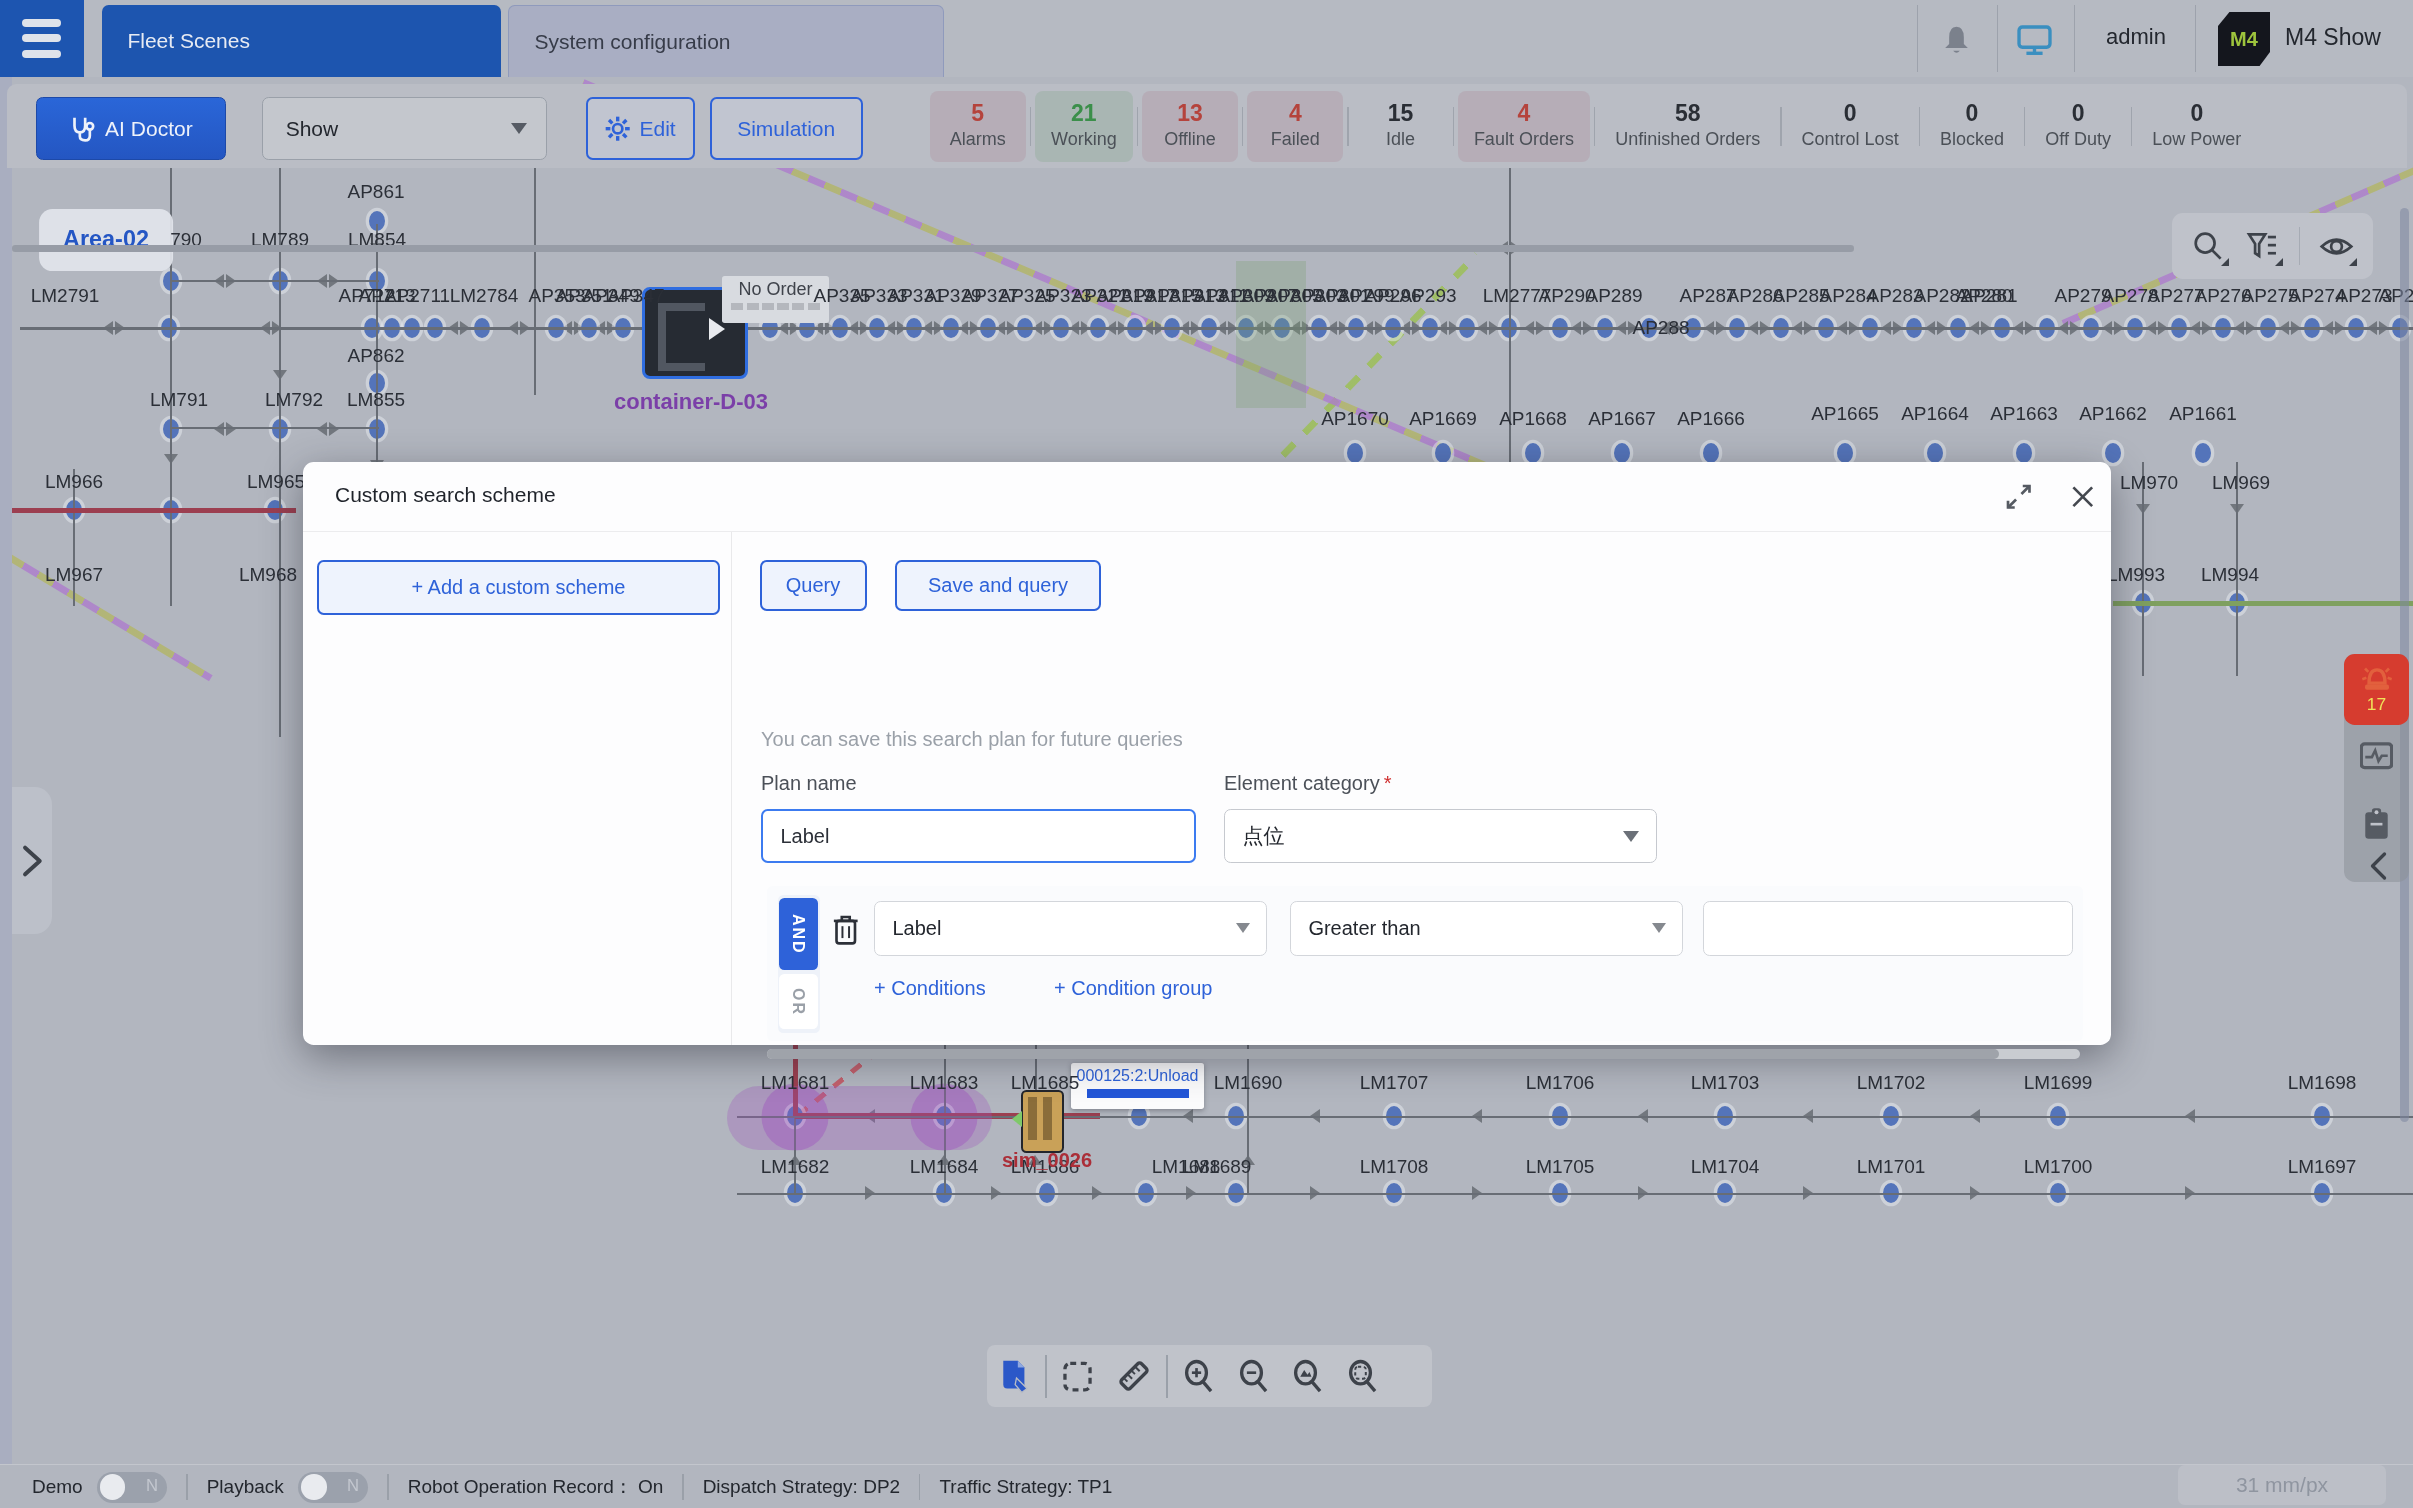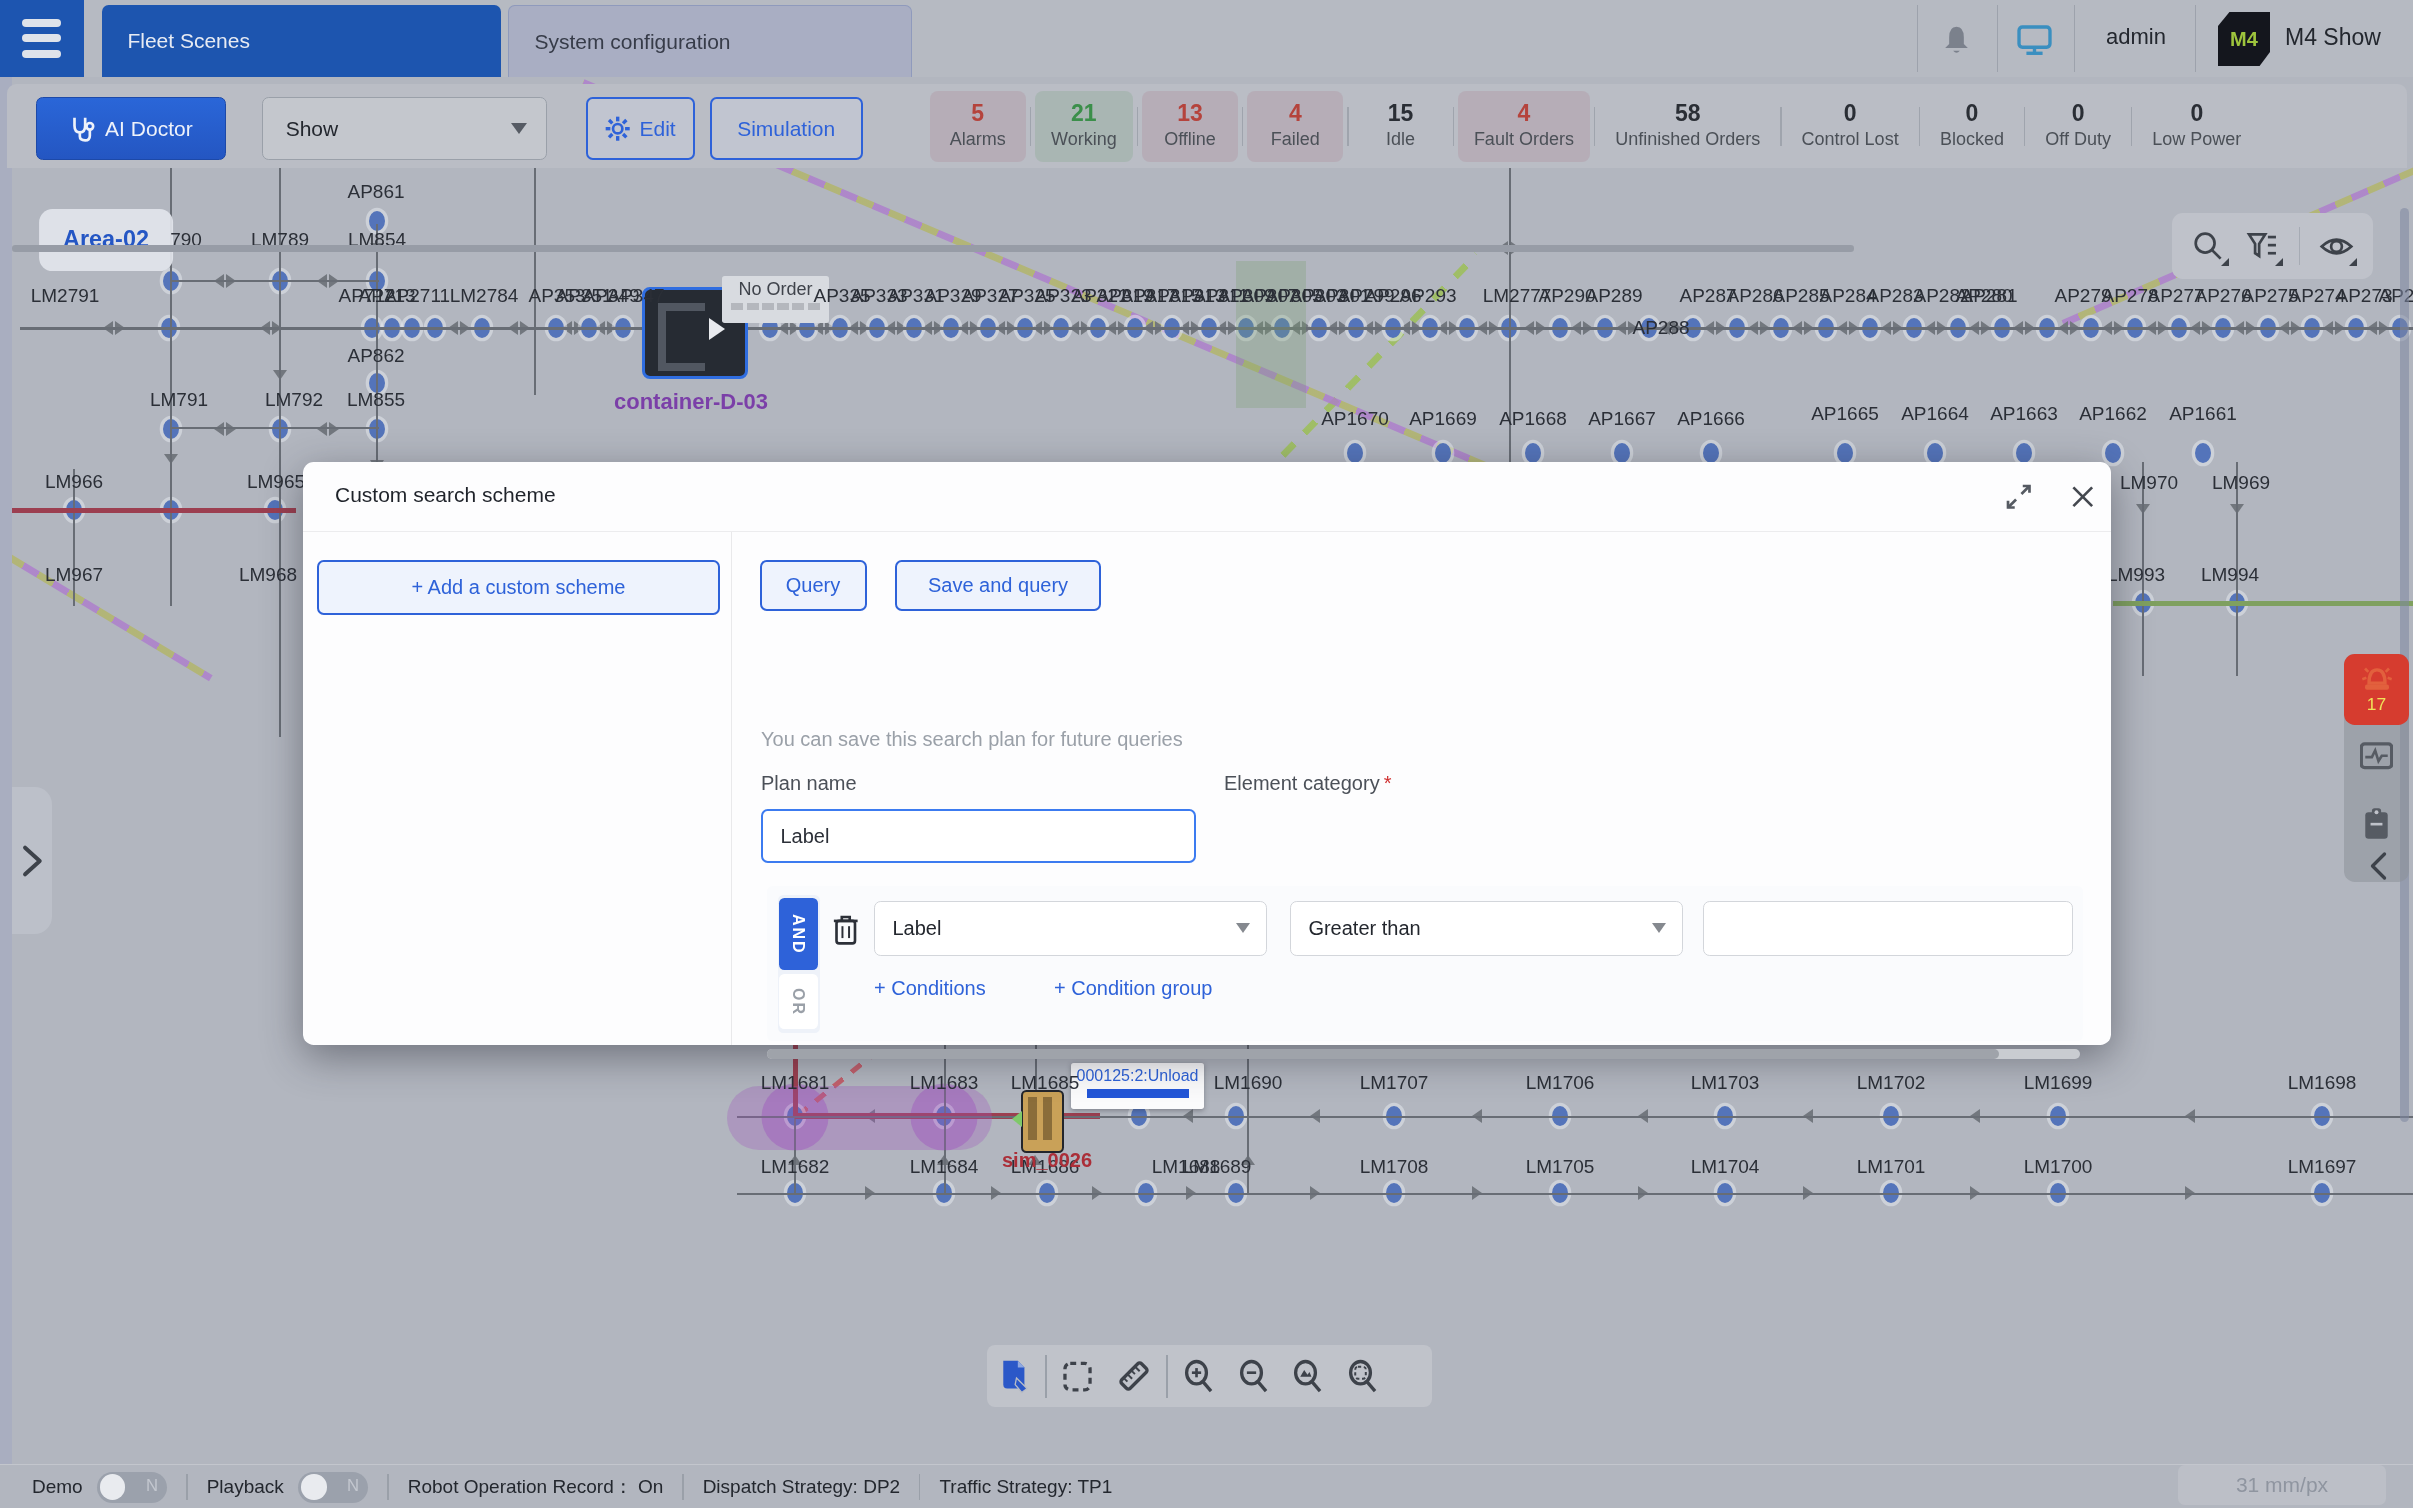--- a/index.html
+++ b/index.html
@@ -5,21 +5,21 @@
   html,body{margin:0;padding:0;}
   body{font-family:"Liberation Sans","DejaVu Sans",sans-serif;background:#b3b7c0;}
   #app{position:relative;width:2413px;height:1508px;overflow:hidden;background:#b2b6bf;}
 
   
   #topbar{position:absolute;left:0;top:0;width:2413px;height:77px;background:#b6bac2;}
   #hamburger{position:absolute;left:0;top:0;width:84px;height:77px;background:#1d55b0;cursor:pointer;}
   #hamburger b{position:absolute;left:22px;width:39px;height:8px;border-radius:4px;background:#dfe3ea;}
   .tab{position:absolute;top:5.4px;height:72px;border-radius:6.7px 6.7px 0 0;display:flex;align-items:center;padding-left:25.4px;font-size:21px;box-sizing:border-box;}
   #tab-active{left:102px;width:399px;background:#1d55af;color:#e7ebf3;}
-  #tab-inactive{left:508px;width:404px;background:#a9aec3;border:1.3px solid #8f9abc;border-bottom:none;color:#373c49;}
+  #tab-inactive{left:508px;width:436px;background:#a9aec3;border:1.3px solid #8f9abc;border-bottom:none;color:#373c49;}
   .hdr-div{position:absolute;top:5.4px;width:1.3px;height:67px;background:#9da2ac;}
   #bell-icon{position:absolute;left:1941px;top:24px;}
   #monitor-icon{position:absolute;left:2017px;top:25.4px;}
   #admin-label{position:absolute;left:2106px;top:24px;font-size:22px;color:#23272e;}
   #m4-logo{position:absolute;left:2218px;top:12px;width:52px;height:54px;background:#14161d;clip-path:polygon(22% 0,100% 0,100% 74%,80% 100%,0 100%,0 26%);display:flex;align-items:center;justify-content:center;color:#9ec43d;font-size:20px;font-weight:bold;}
   #brand-label{position:absolute;left:2285px;top:24px;font-size:23px;color:#23272e;}
 
   
   #toolbar{position:absolute;left:6.7px;top:84px;width:2400px;height:84px;background:#babdc5;border-radius:9.4px 9.4px 0 0;}
   .tbtn{position:absolute;top:13.4px;height:63px;border-radius:6.7px;box-sizing:border-box;display:flex;align-items:center;justify-content:center;gap:9.4px;font-size:21px;cursor:pointer;}
@@ -923,20 +923,24 @@
       <div id="helper-text">You can save this search plan for future queries</div>
 
       <div class="field-label" style="left:29px">Plan name</div>
       <div class="field-label" style="left:492px">
         <span>Element category</span><span class="req">*</span>
       </div>
 
       <div id="plan-input">
           <span>Label</span>
         </div>
+      <div id="cat-select">
+        <span>点位</span>
+        <span class="caret"></span>
+      </div>
 
       <div id="cond-group">
         <div id="andor">
           <div id="and-toggle">
               <span>AND</span>
             </div>
           <div id="or-toggle">
               <span>OR</span>
             </div>
         </div>

